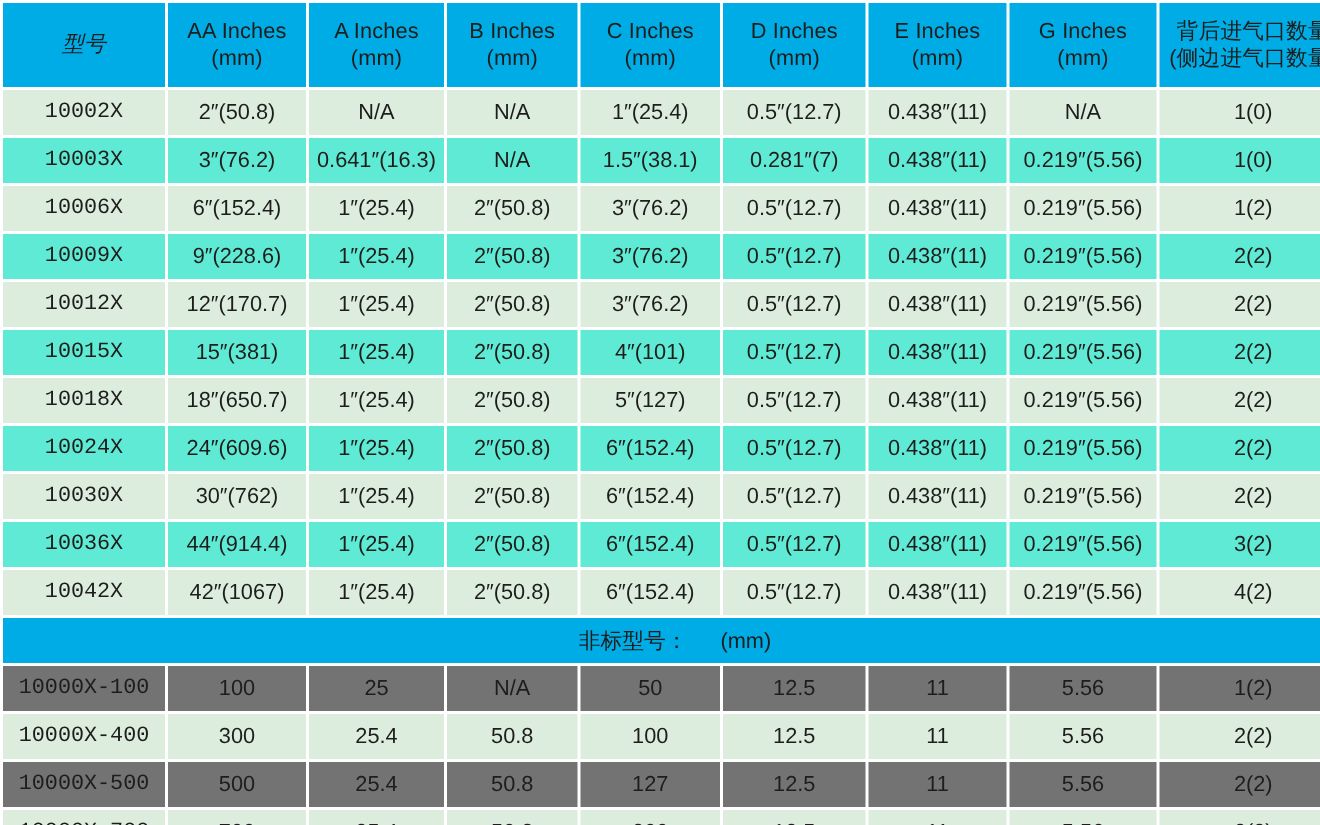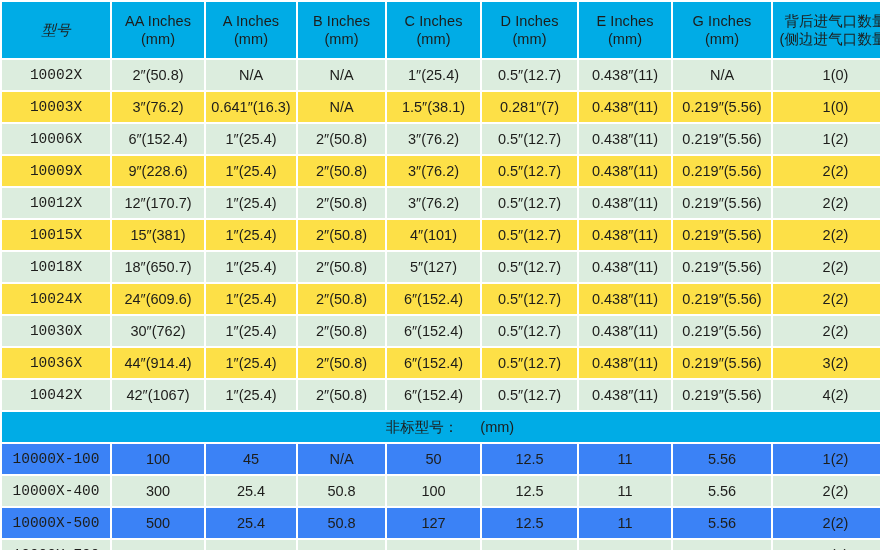--- a/index.html
+++ b/index.html
@@ -35,22 +35,22 @@
     height: 56px;
     line-height: 1.25;
     font-size: 14.5px;
     letter-spacing: 0.1px;
   }
   .hdr-row th.model-th { font-size: 19px; font-style: italic; }
   .hdr-row th .l2 { display: block; }
   .hdr-row th.last-th { font-size: 13.2px; }
   
   tr.r-light td { background: #dcedde; }
-  tr.r-dark  td { background: #fde047; }
-  tr.r-mid   td { background: #3b82f6; }
+  tr.r-dark  td { background: #5eead4; }
+  tr.r-mid   td { background: #737373; }
   #spec-table tbody tr td { height: 30px; }
   td.model-cell { font-size: 15px; font-family: Liberation Mono, monospace; }
   td.model-cell.ns { font-size: 14.4px; }
   
   .band td {
     background: #00ace6;
     color: #ffffff;
     font-weight: bold;
     font-size: 17px;
     text-align: left;
@@ -240,21 +240,21 @@
       <td>4(2)</td>
     </tr>
 
     <tr class="band">
       <td colspan="9"><span>非标型号：</span><span class="band-unit">(mm)</span></td>
     </tr>
 
     <tr class="r-mid ns-row">
       <td class="model-cell ns">10000X-100</td>
       <td>100</td>
-      <td>45</td>
+      <td>25</td>
       <td>N/A</td>
       <td>50</td>
       <td>12.5</td>
       <td>11</td>
       <td>5.56</td>
       <td>1(2)</td>
     </tr>
     <tr class="r-light ns-row">
       <td class="model-cell ns">10000X-400</td>
       <td>300</td>

